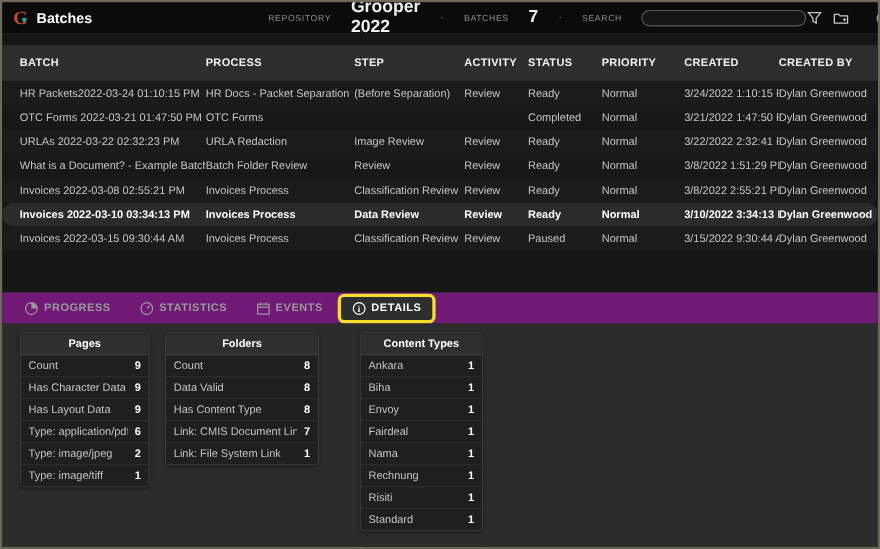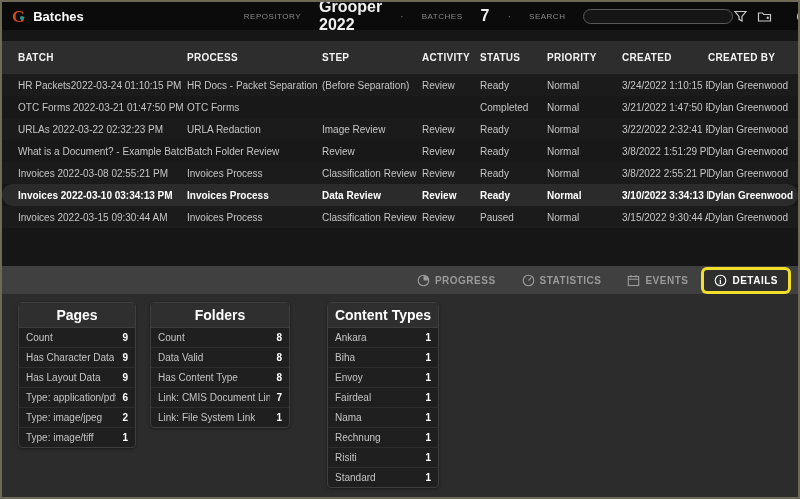--- a/index.html
+++ b/index.html
@@ -50,22 +50,22 @@
   .thead { height:33px; background:#2d2d2d; }
   .thead .cell { font-size:10px; font-weight:bold; color:#f2f2f2; letter-spacing:0.3px; cursor:pointer; }
   .tbody .trow { height:22px; font-size:10px; color:#c6c6c6; cursor:pointer; }
   .tbody .trow:nth-child(odd) { background:#1b1b1b; }
   .tbody .trow:nth-child(even) { background:#181818; }
   .tbody .trow.selected { background:#2b2b2b; color:#fff; font-weight:bold;border-radius:11px; }
   .cell { white-space:nowrap; overflow:hidden; text-overflow:clip; padding-right:6px; }
 
   
   .tabbar {
-    height:28px; background:#404040; display:flex; align-items:center;
-    padding:0 10px; gap:6px; flex-shrink:0;justify-content:flex-end;
+    height:28px; background:#701a75; display:flex; align-items:center;
+    padding:0 10px; gap:6px; flex-shrink:0;
   }
   .tab {
     display:flex; align-items:center; gap:5px; padding:4px 10px;
     font-size:10px; font-weight:bold; letter-spacing:0.5px; color:#9a9a9a;
     cursor:pointer; border-radius:3px;
   }
   .tab.active {
     color:#fff; background:#2e2e2e;
     box-shadow:0 0 0 3px #f2de2b; 
   }
@@ -76,21 +76,21 @@
   .details { flex:1; background:#2c2c2c; display:flex; gap:0; padding:8px 16px; align-items:flex-start; }
   .card-col { display:flex; flex-direction:column; gap:12px; }
   .col0 { width:118px; margin-right:14px; }
   .col1 { width:140px; margin-right:37px; }
   .col2 { width:112px; }
   .card {
     background:#1f1f1f; border:1px solid #3e3e3e; border-radius:4px;
     overflow:hidden; box-shadow:0 1px 3px rgba(0,0,0,0.4);
   }
   .card-header {
-    background:#2f2f2f; color:#fff; font-size:14px; font-weight:bold;
+    background:#2f2f2f; color:#fff; font-size:10px; font-weight:bold;
     text-align:center; padding:4px 0; border-bottom:1px solid #3e3e3e;
   }
   .card-row {
     display:flex; justify-content:space-between; align-items:center;
     padding:4px 7px; border-bottom:1px solid #2e2e2e; font-size:10px;
   }
   .card-row:last-child { border-bottom:none; }
   .card-label { color:#c4c4c4; white-space:nowrap; overflow:hidden; }
   .card-value { color:#fff; font-weight:bold; margin-left:6px; }
 </style>

